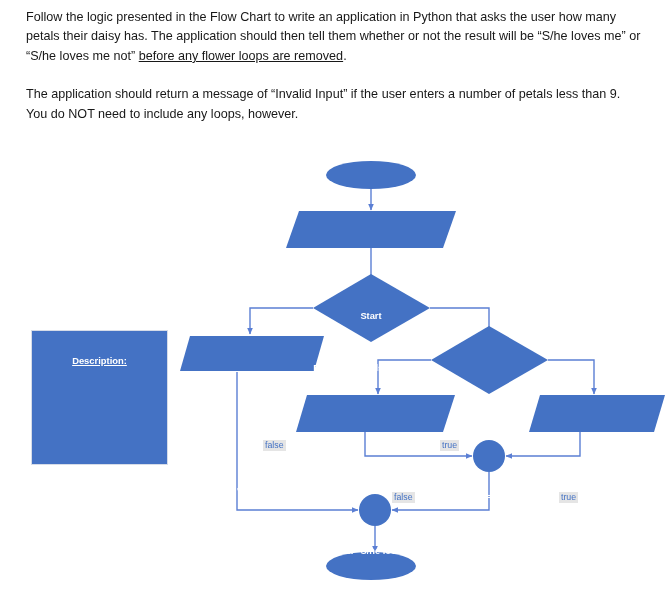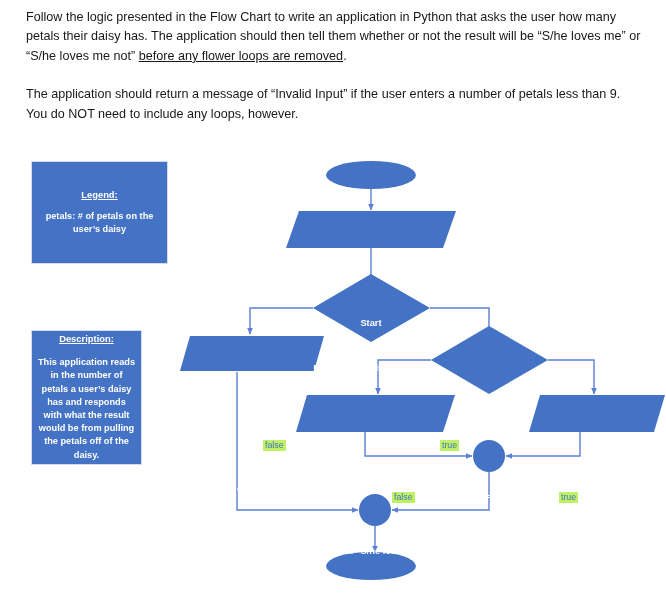--- a/index.html
+++ b/index.html
@@ -67,65 +67,60 @@
   #legend-box {
     left: 31px;
     top: 161px;
     width: 137px;
     height: 103px;
     padding: 26px 9px 0 9px;
   }
   #description-box {
     left: 31px;
     top: 330px;
-    width: 111px;
+    width: 137px;
     height: 135px;
-    padding: 1px 6px 0 6px;
+    padding: 23px 6px 0 6px;
   }
   #description-box .ttl { margin-bottom: 11px; }
 
   
   .node-label {
     position: absolute;
     color: #ffffff;
     font-size: 9.3px;
     font-weight: bold;
     line-height: 12.4px;
     text-align: center;
     white-space: pre-line;
     pointer-events: none;
   }
   .edge-label {
     position: absolute;
     color: #4472C4;
     font-size: 8.8px;
-    background: #bef264;
+    background: #e5e5e5;
     padding: 0 2px;
     line-height: 11px;
     white-space: nowrap;
   }
 </style>
 </head>
 <body>
 
 <div id="page">
 
   <div class="prose">
     <p><span>Follow the logic presented in the Flow Chart to write an application in Python that asks the user how many petals their daisy has.  The application should then tell them whether or not the result will be “S/he loves me” or “S/he loves me not” </span><span class="u">before any flower loops are removed</span><span>.</span></p>
     <p class="gap">The application should return a message of “Invalid Input” if the user enters a number of petals less than 9.  You do NOT need to include any loops, however.</p>
   </div>
 
-  <div class="infobox" id="legend-box">
-    <span class="ttl">Legend:</span>
-    <span>petals: # of petals on the user’s daisy</span>
-  </div>
 
   <div class="infobox" id="description-box">
     <span class="ttl">Description:</span>
-    <span>This application reads in the number of petals a user’s daisy has and responds with what the result would be from pulling the petals off of the daisy.</span>
   </div>
 
   <div id="chart">
     <svg width="666" height="457" viewBox="0 0 666 457" xmlns="http://www.w3.org/2000/svg">
       <defs>
         <marker id="arr" markerWidth="7" markerHeight="7" refX="6" refY="3.2" orient="auto" markerUnits="userSpaceOnUse">
           <path d="M0,0.4 L6.4,3.2 L0,6 z" fill="#5B7FD4"></path>
         </marker>
       </defs>
 
@@ -170,21 +165,21 @@
 
         <polygon points="540,257 665,257 654,294 529,294"></polygon>
 
         <circle cx="489" cy="318" r="16"></circle>
         <circle cx="375" cy="372" r="16"></circle>
 
         <ellipse cx="371" cy="428" rx="45" ry="14"></ellipse>
       </g>
     </svg>
 
-    <div class="node-label" style="left:326px; top:179px; width:90px;">Start</div>
+    <div class="node-label" style="left:326px; top:172px; width:90px;">Start</div>
 
     <div class="node-label" style="left:291px; top:224px; width:160px;">Prompt: "Petals: " (petals)</div>
 
     <div class="node-label" style="left:340px; top:301px; width:100px;">petals &gt;= 0</div>
 
     <div class="node-label" style="left:185px; top:347px; width:134px;">Output: "Invalid Input!"</div>
 
     <div class="node-label" style="left:416px; top:353px; width:110px;">petals % 2 == 0</div>
 
     <div class="node-label" style="left:301px; top:407px; width:148px;">Output: "S/he loves me!"</div>

